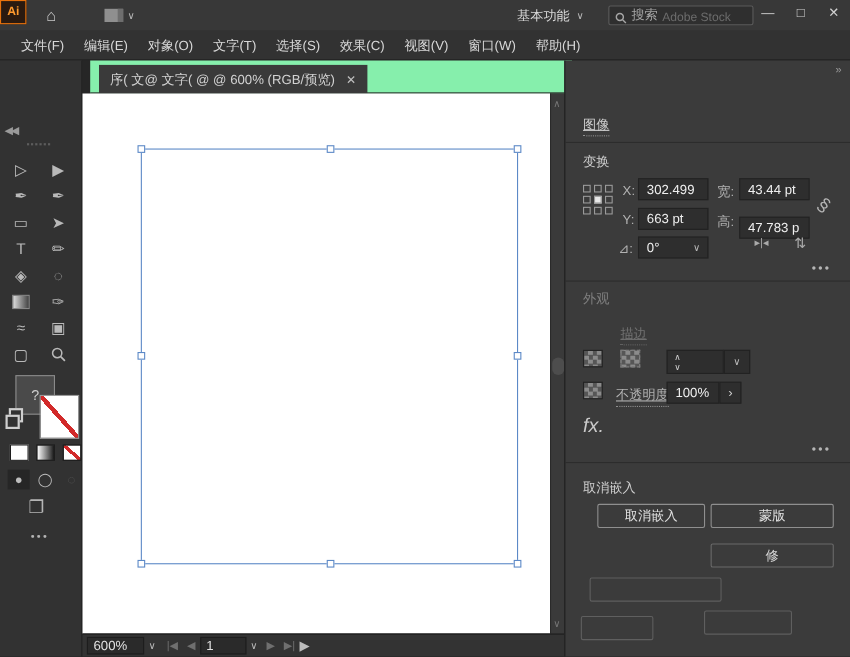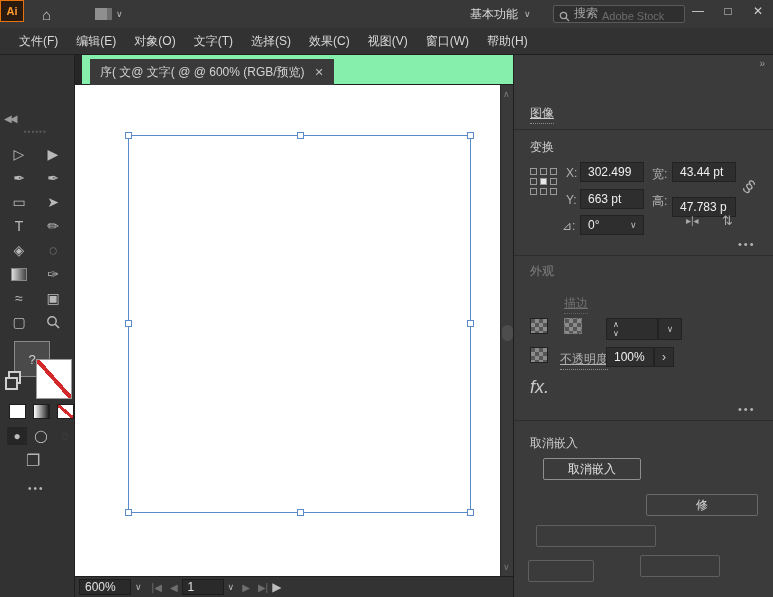--- a/index.html
+++ b/index.html
@@ -294,17 +294,18 @@
   <div class="sw checker" style="left:16px;top:292px"></div>
   <span class="flabel dotted-u" style="left:46px;top:296px">不透明度</span>
   <div class="field" style="left:92px;top:292px;width:48px">100%</div>
   <div id="opacity-more">›</div>
   <div id="fx-btn">fx.</div>
   <div class="more-dots" style="left:224px;top:348px">•••</div>
   <div class="divider" style="top:365px"></div>
 
   <div class="section-title" style="top:380px">取消嵌入</div>
   <div class="qa-btn" style="left:29px;top:403px;width:98px">取消嵌入</div>
+  <div class="qa-btn" style="left:132px;top:403px;width:112px">蒙版</div>
   <div class="qa-btn qa-faint" style="left:132px;top:439px;width:112px">修</div>
   <div class="qa-btn qa-empty" style="left:22px;top:470px;width:120px"></div>
   <div class="qa-btn qa-empty" style="left:14px;top:505px;width:66px"></div>
   <div class="qa-btn qa-empty" style="left:126px;top:500px;width:80px"></div>
 </div>
 
 </body></html>

